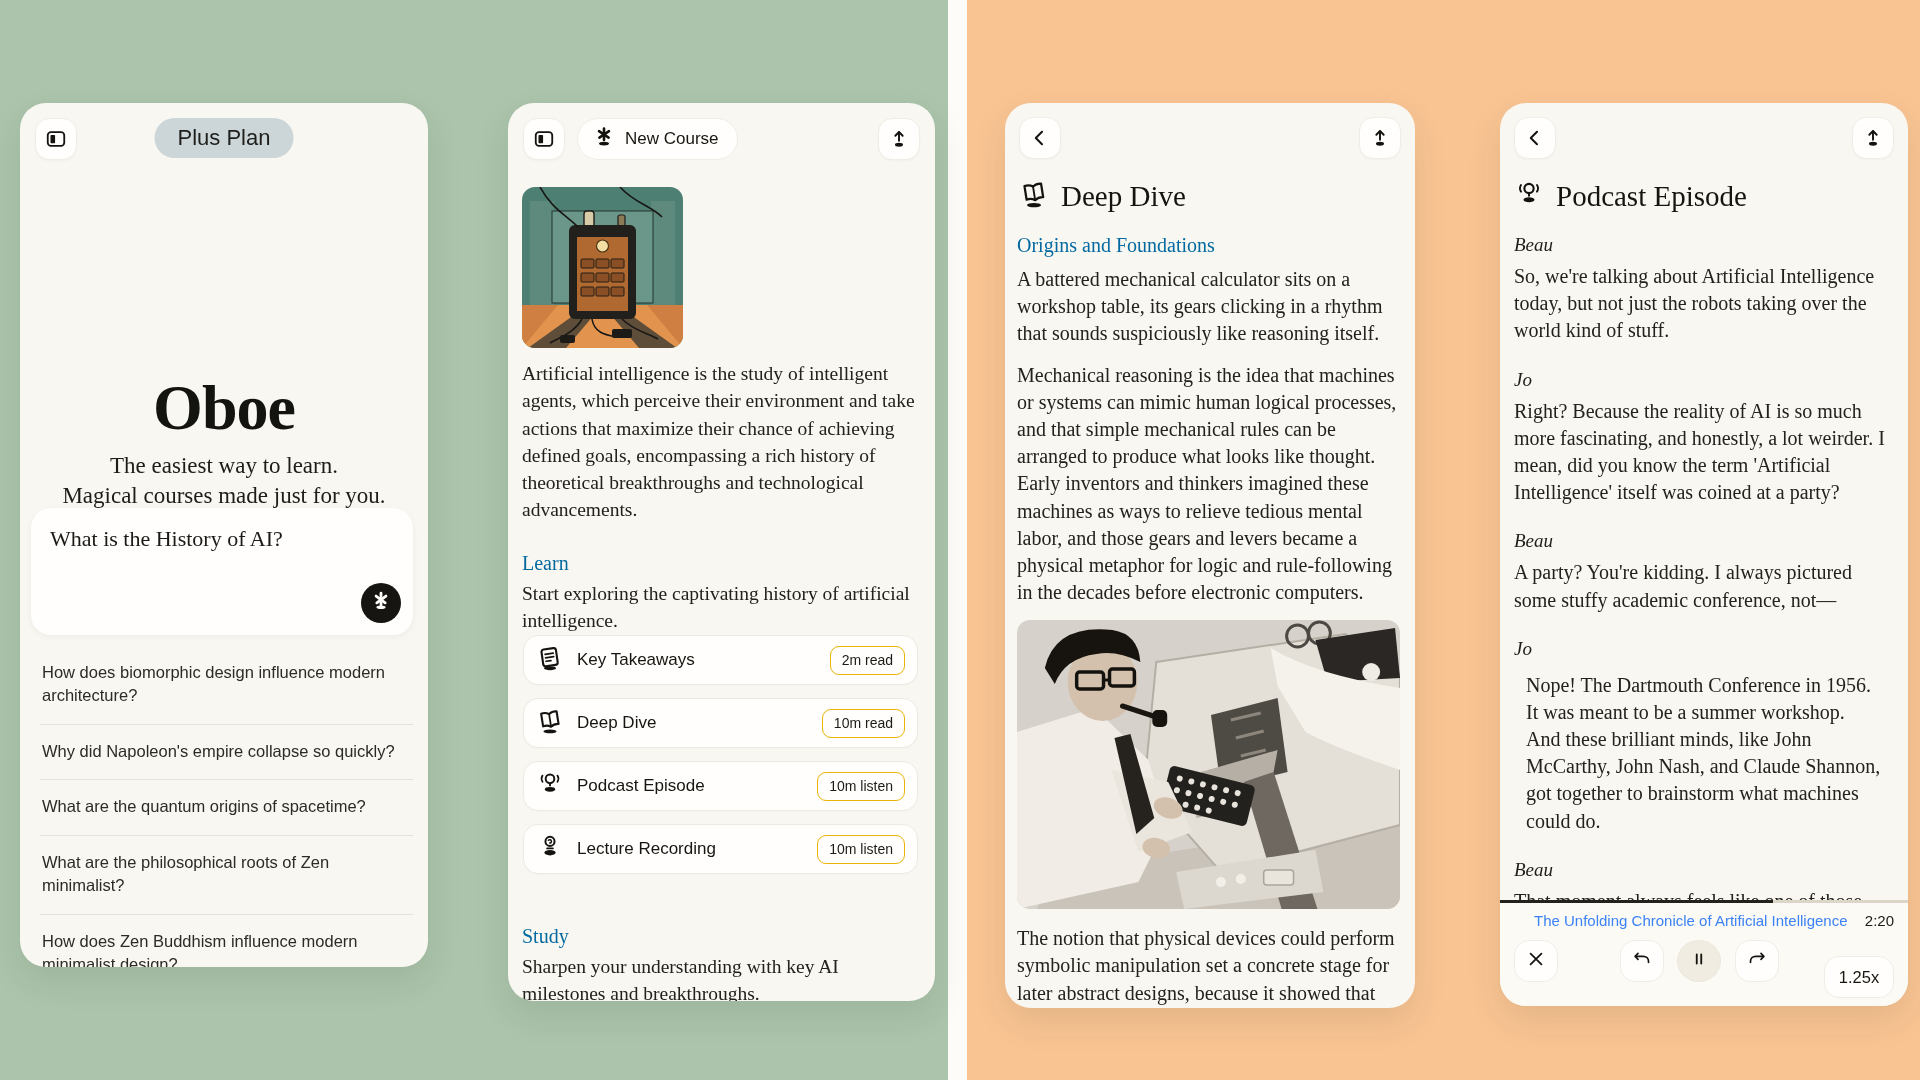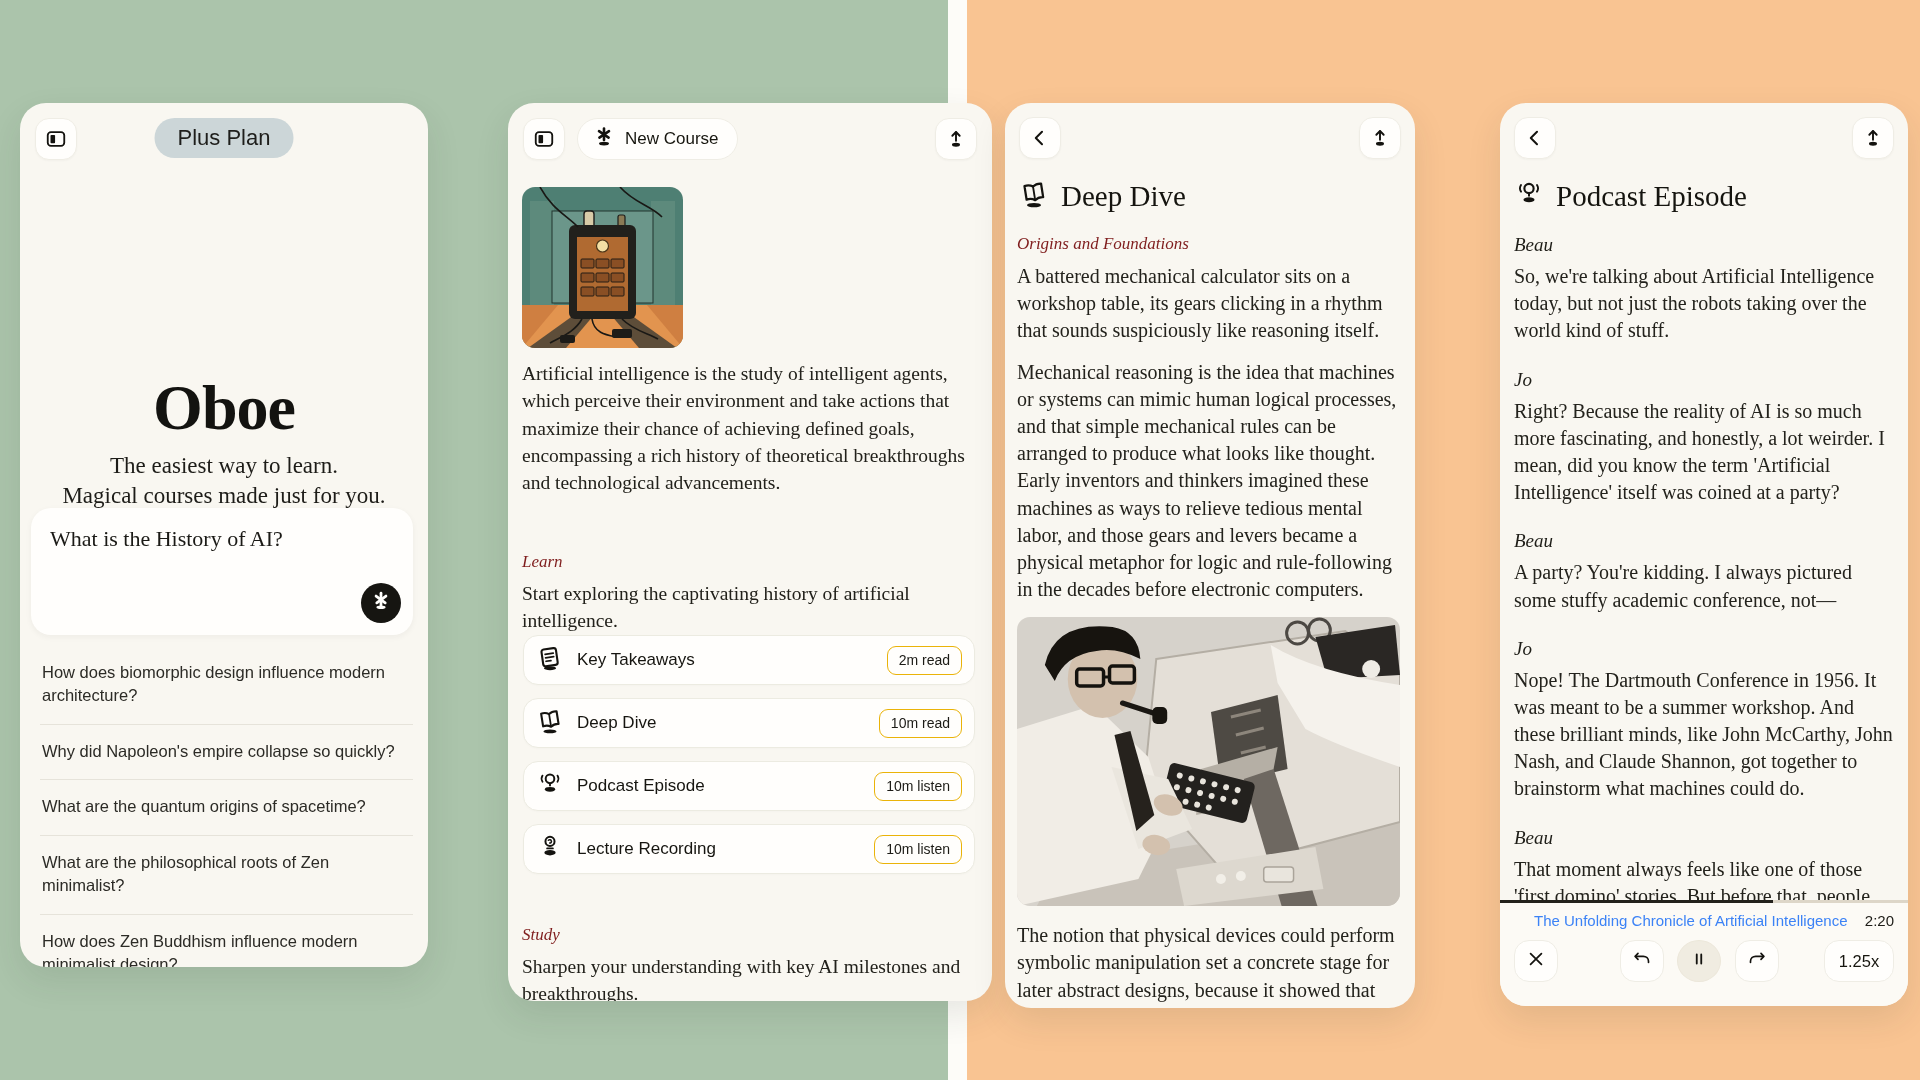--- a/index.html
+++ b/index.html
@@ -10,33 +10,33 @@
   }
   .bg-half{position:absolute;top:0;bottom:0;}
   .bg-green{left:0;width:948px;background:#abc4ab;}
   .bg-orange{left:967px;right:0;background:#f9c492;}
 
   .panel{
     position:absolute;top:103px;background:#f9f7f1;border-radius:26px;
     box-shadow:0 14px 34px rgba(40,50,40,.10);overflow:hidden;
   }
   #panel-home  {left:20px;  width:408px;height:864px;}
-  #panel-course{left:508px; width:484px;height:898px;}
+  #panel-course{left:508px; width:414px;height:898px;padding-left:13px;}
   #panel-deep  {left:1005px;width:410px;height:905px;}
   #panel-pod   {left:1500px;width:408px;height:903px;}
 
   
   .hbtn{
     width:42px;height:42px;border-radius:14px;background:#fffefc;
     border:1px solid #efede5;display:flex;align-items:center;justify-content:center;
     box-shadow:0 1px 2px rgba(0,0,0,.03);box-sizing:border-box;cursor:pointer;
   }
   .hbtn svg{width:22px;height:22px;display:block;}
   .serif{font-family:"Liberation Serif","DejaVu Serif",serif;}
-  .sec-h{font-family:"Liberation Serif","DejaVu Serif",serif;font-style:italic;font-size:17px;color:#7f1d1d;}
+  .sec-h{font-family:"Liberation Serif","DejaVu Serif",serif;font-size:20px;color:#0369a1;}
   .para{font-family:"Liberation Serif","DejaVu Serif",serif;font-size:20px;line-height:1.36;color:#23221c;}
 
   
   .p1-header{position:absolute;top:15px;left:15px;right:15px;height:42px;}
   .plus-pill{
     position:absolute;left:50%;top:0;transform:translateX(-50%);
     background:#ccd6d8;border-radius:999px;height:40px;display:flex;align-items:center;
     padding:0 23px;font-size:22px;font-weight:500;color:#1e1e1b;cursor:pointer;white-space:nowrap;
   }
   .logo{position:absolute;top:268px;left:0;right:0;text-align:center;
@@ -129,21 +129,21 @@
   .player-controls{position:absolute;top:40px;left:14px;right:14px;height:42px;}
   .pbtn{
     position:absolute;top:0;height:42px;border-radius:15px;background:#fffefc;border:1px solid #efede5;
     display:flex;align-items:center;justify-content:center;cursor:pointer;box-sizing:border-box;
   }
   .pbtn svg{width:20px;height:20px;}
   .pb-close{left:0;width:44px;}
   .pb-undo{left:106px;width:44px;}
   .pb-pause{left:163px;width:44px;border-radius:50%;background:#f0ece1;border-color:#ece7da;}
   .pb-redo{left:221px;width:44px;}
-  .pb-speed{right:0;width:70px;font-size:16.5px;font-weight:500;color:#17160f;}
+  .pb-speed{right:0;width:70px;font-size:16.5px;font-weight:500;color:#17160f;margin-top:16px;}
 </style>
 </head>
 <body>
 
 <div class="bg-half bg-green"></div>
 <div class="bg-half bg-orange"></div>
 
 <section class="panel" id="panel-home">
   <div class="p1-header">
     <div class="hbtn">
@@ -452,21 +452,21 @@
   </div>
 
   <div class="p4-body">
     <div class="speaker">Beau</div>
     <p class="para" style="margin:0">So, we're talking about Artificial Intelligence today, but not just the robots taking over the world kind of stuff.</p>
     <div class="speaker">Jo</div>
     <p class="para" style="margin:0">Right? Because the reality of AI is so much more fascinating, and honestly, a lot weirder. I mean, did you know the term 'Artificial Intelligence' itself was coined at a party?</p>
     <div class="speaker">Beau</div>
     <p class="para" style="margin:0">A party? You're kidding. I always pictured some stuffy academic conference, not—</p>
     <div class="speaker">Jo</div>
-    <p class="para" style="margin:0">Nope! The Dartmouth Conference in 1956. It was meant to be a summer workshop. And these brilliant minds, like John McCarthy, John Nash, and Claude Shannon, got together to brainstorm what machines could do.</p>
+    <p class="para" style="margin:12px">Nope! The Dartmouth Conference in 1956. It was meant to be a summer workshop. And these brilliant minds, like John McCarthy, John Nash, and Claude Shannon, got together to brainstorm what machines could do.</p>
     <div class="speaker">Beau</div>
     <p class="para" style="margin:0">That moment always feels like one of those 'first domino' stories. But before that, people were</p>
   </div>
 
   <div class="player">
     <div class="progress">
       <div class="progress-fill" style="width: 67%;"></div>
     </div>
     <div class="player-meta">
       <span class="track-title">The Unfolding Chronicle of Artificial Intelligence</span>

